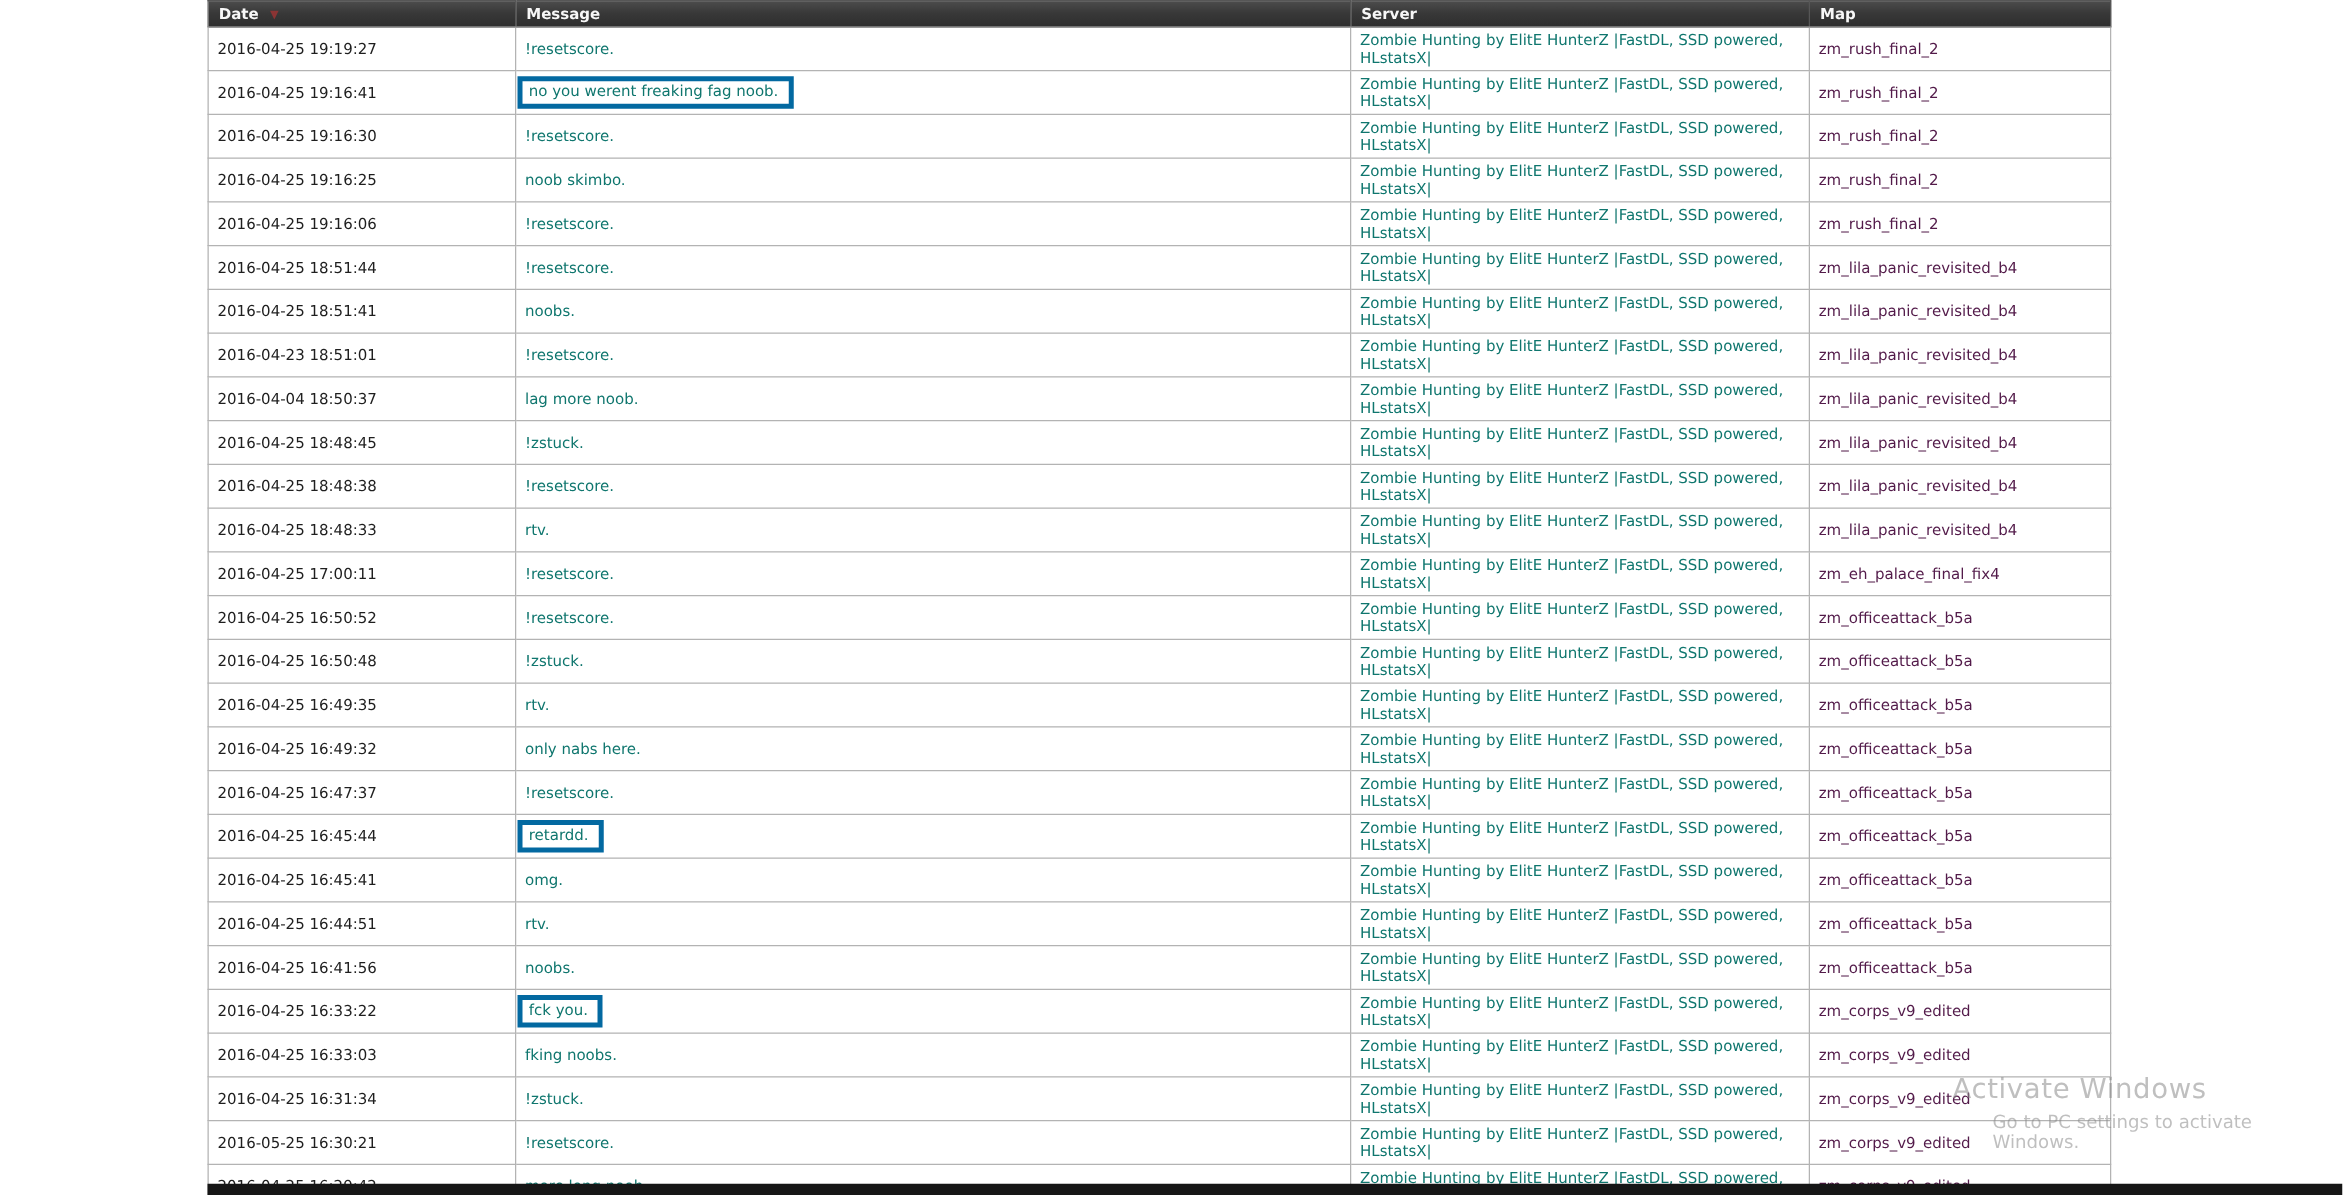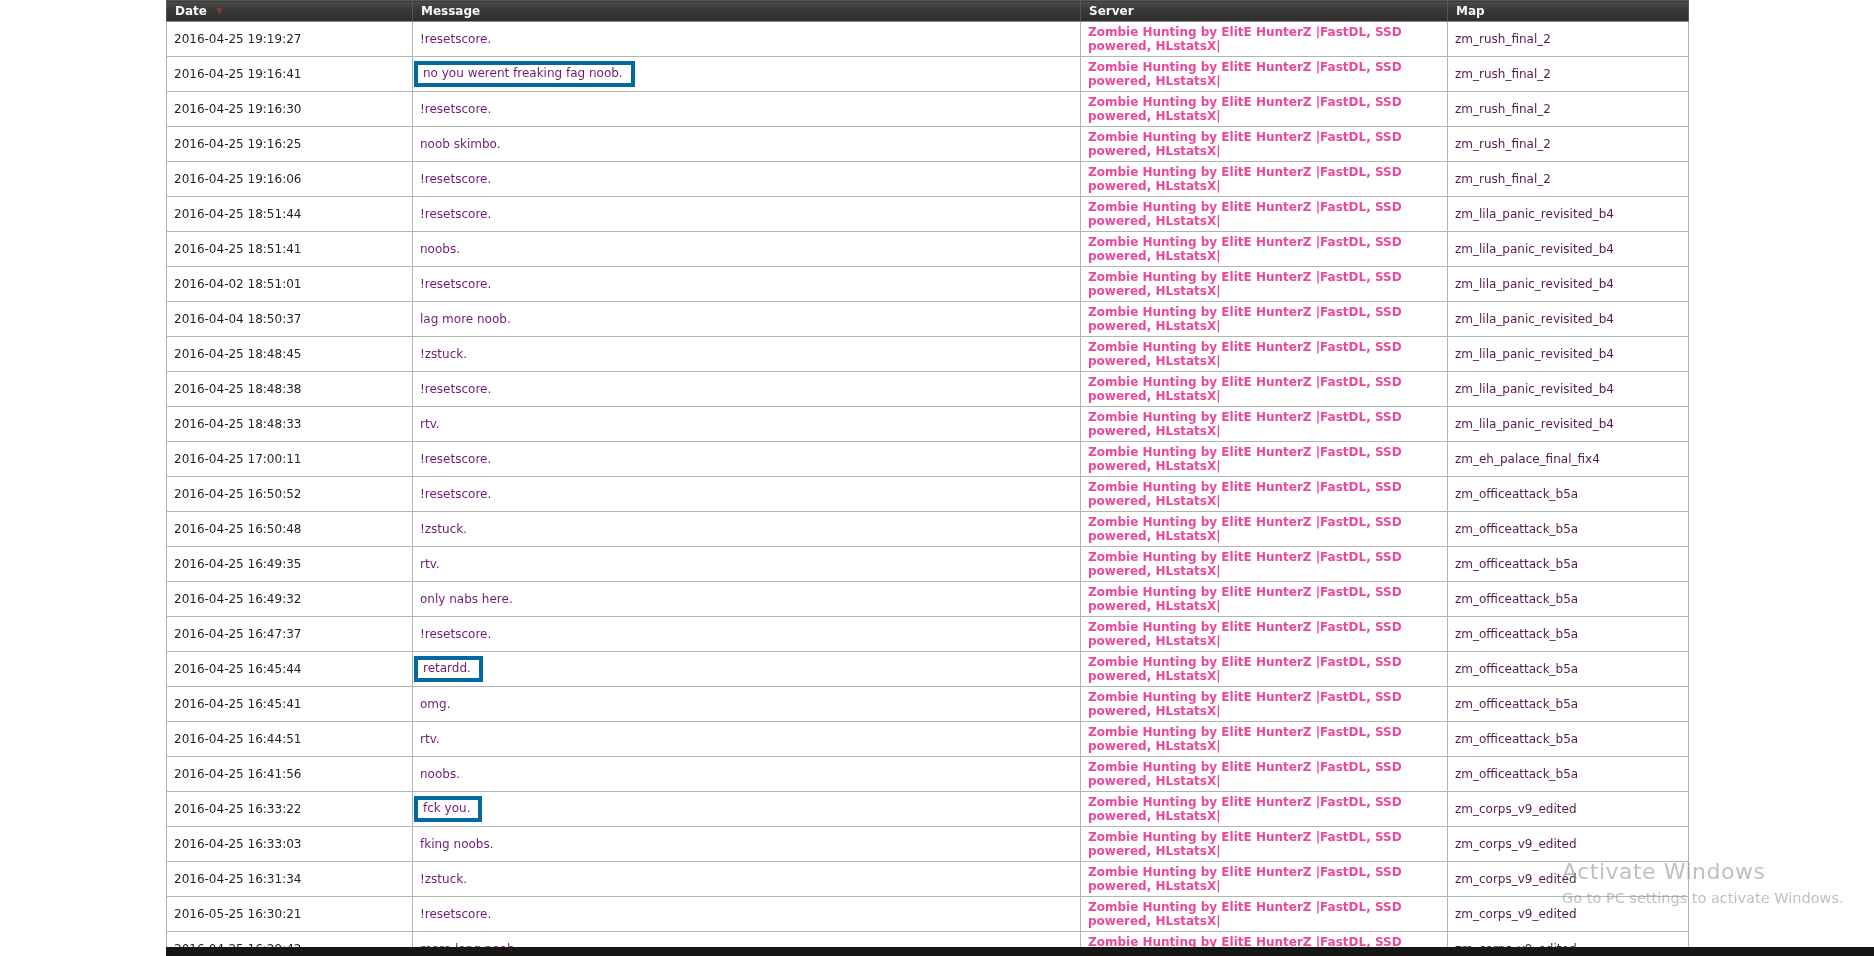--- a/index.html
+++ b/index.html
@@ -52,29 +52,28 @@
     vertical-align:middle;
     padding:0 6px 0 7px;
     overflow:hidden;
   }
   td.c-date {
     background:#f2f2f2;
     color:#1f1f1f;
     white-space:nowrap;
   }
   td.c-message {
-    color:#701a75;
+    color:#0f766e;
     white-space:nowrap;
   }
   td.c-server {
-    color:#ec4899;
+    color:#0f766e;
     line-height:14px;
     padding-top:3px; padding-bottom:3px;
     white-space:normal;
-    font-weight:bold;
   }
   td.c-map { white-space:nowrap;margin-top:48px; }
   .map-text {
     color:#531b4a;
     cursor:pointer;
   }
 
   
   .msg-text { display:inline-block; }
   .msg-text.red-box {
@@ -93,21 +92,21 @@
 
   
   .watermark {
     position:absolute;
     left:1562px; top:860px;
     color:#8c8c8c;
     opacity:0.55;
     pointer-events:none;
   }
   .wm-line1 { font-size:22px; line-height:24px; letter-spacing:0.5px; }
-  .wm-line2 { font-size:14.5px; line-height:16px; margin-top:6px; }
+  .wm-line2 { font-size:14.5px; line-height:16px; margin-top:6px;margin-left:32px; }
 </style>
 </head>
 <body>
 
 <table class="chat-table">
   <colgroup>
     <col class="c1">
       <col class="c2">
       <col class="c3">
       <col class="c4">
@@ -193,21 +192,21 @@
     <td class="c-date">2016-04-25 18:51:41</td>
     <td class="c-message">
       <span class="msg-text">noobs.</span>
     </td>
     <td class="c-server">Zombie Hunting by ElitE HunterZ |FastDL, SSD powered, HLstatsX|</td>
     <td class="c-map">
       <span class="map-text">zm_lila_panic_revisited_b4</span>
     </td>
   </tr>
       <tr>
-    <td class="c-date">2016-04-02 18:51:01</td>
+    <td class="c-date">2016-04-23 18:51:01</td>
     <td class="c-message">
       <span class="msg-text">!resetscore.</span>
     </td>
     <td class="c-server">Zombie Hunting by ElitE HunterZ |FastDL, SSD powered, HLstatsX|</td>
     <td class="c-map">
       <span class="map-text">zm_lila_panic_revisited_b4</span>
     </td>
   </tr>
       <tr>
     <td class="c-date">2016-04-04 18:50:37</td>

